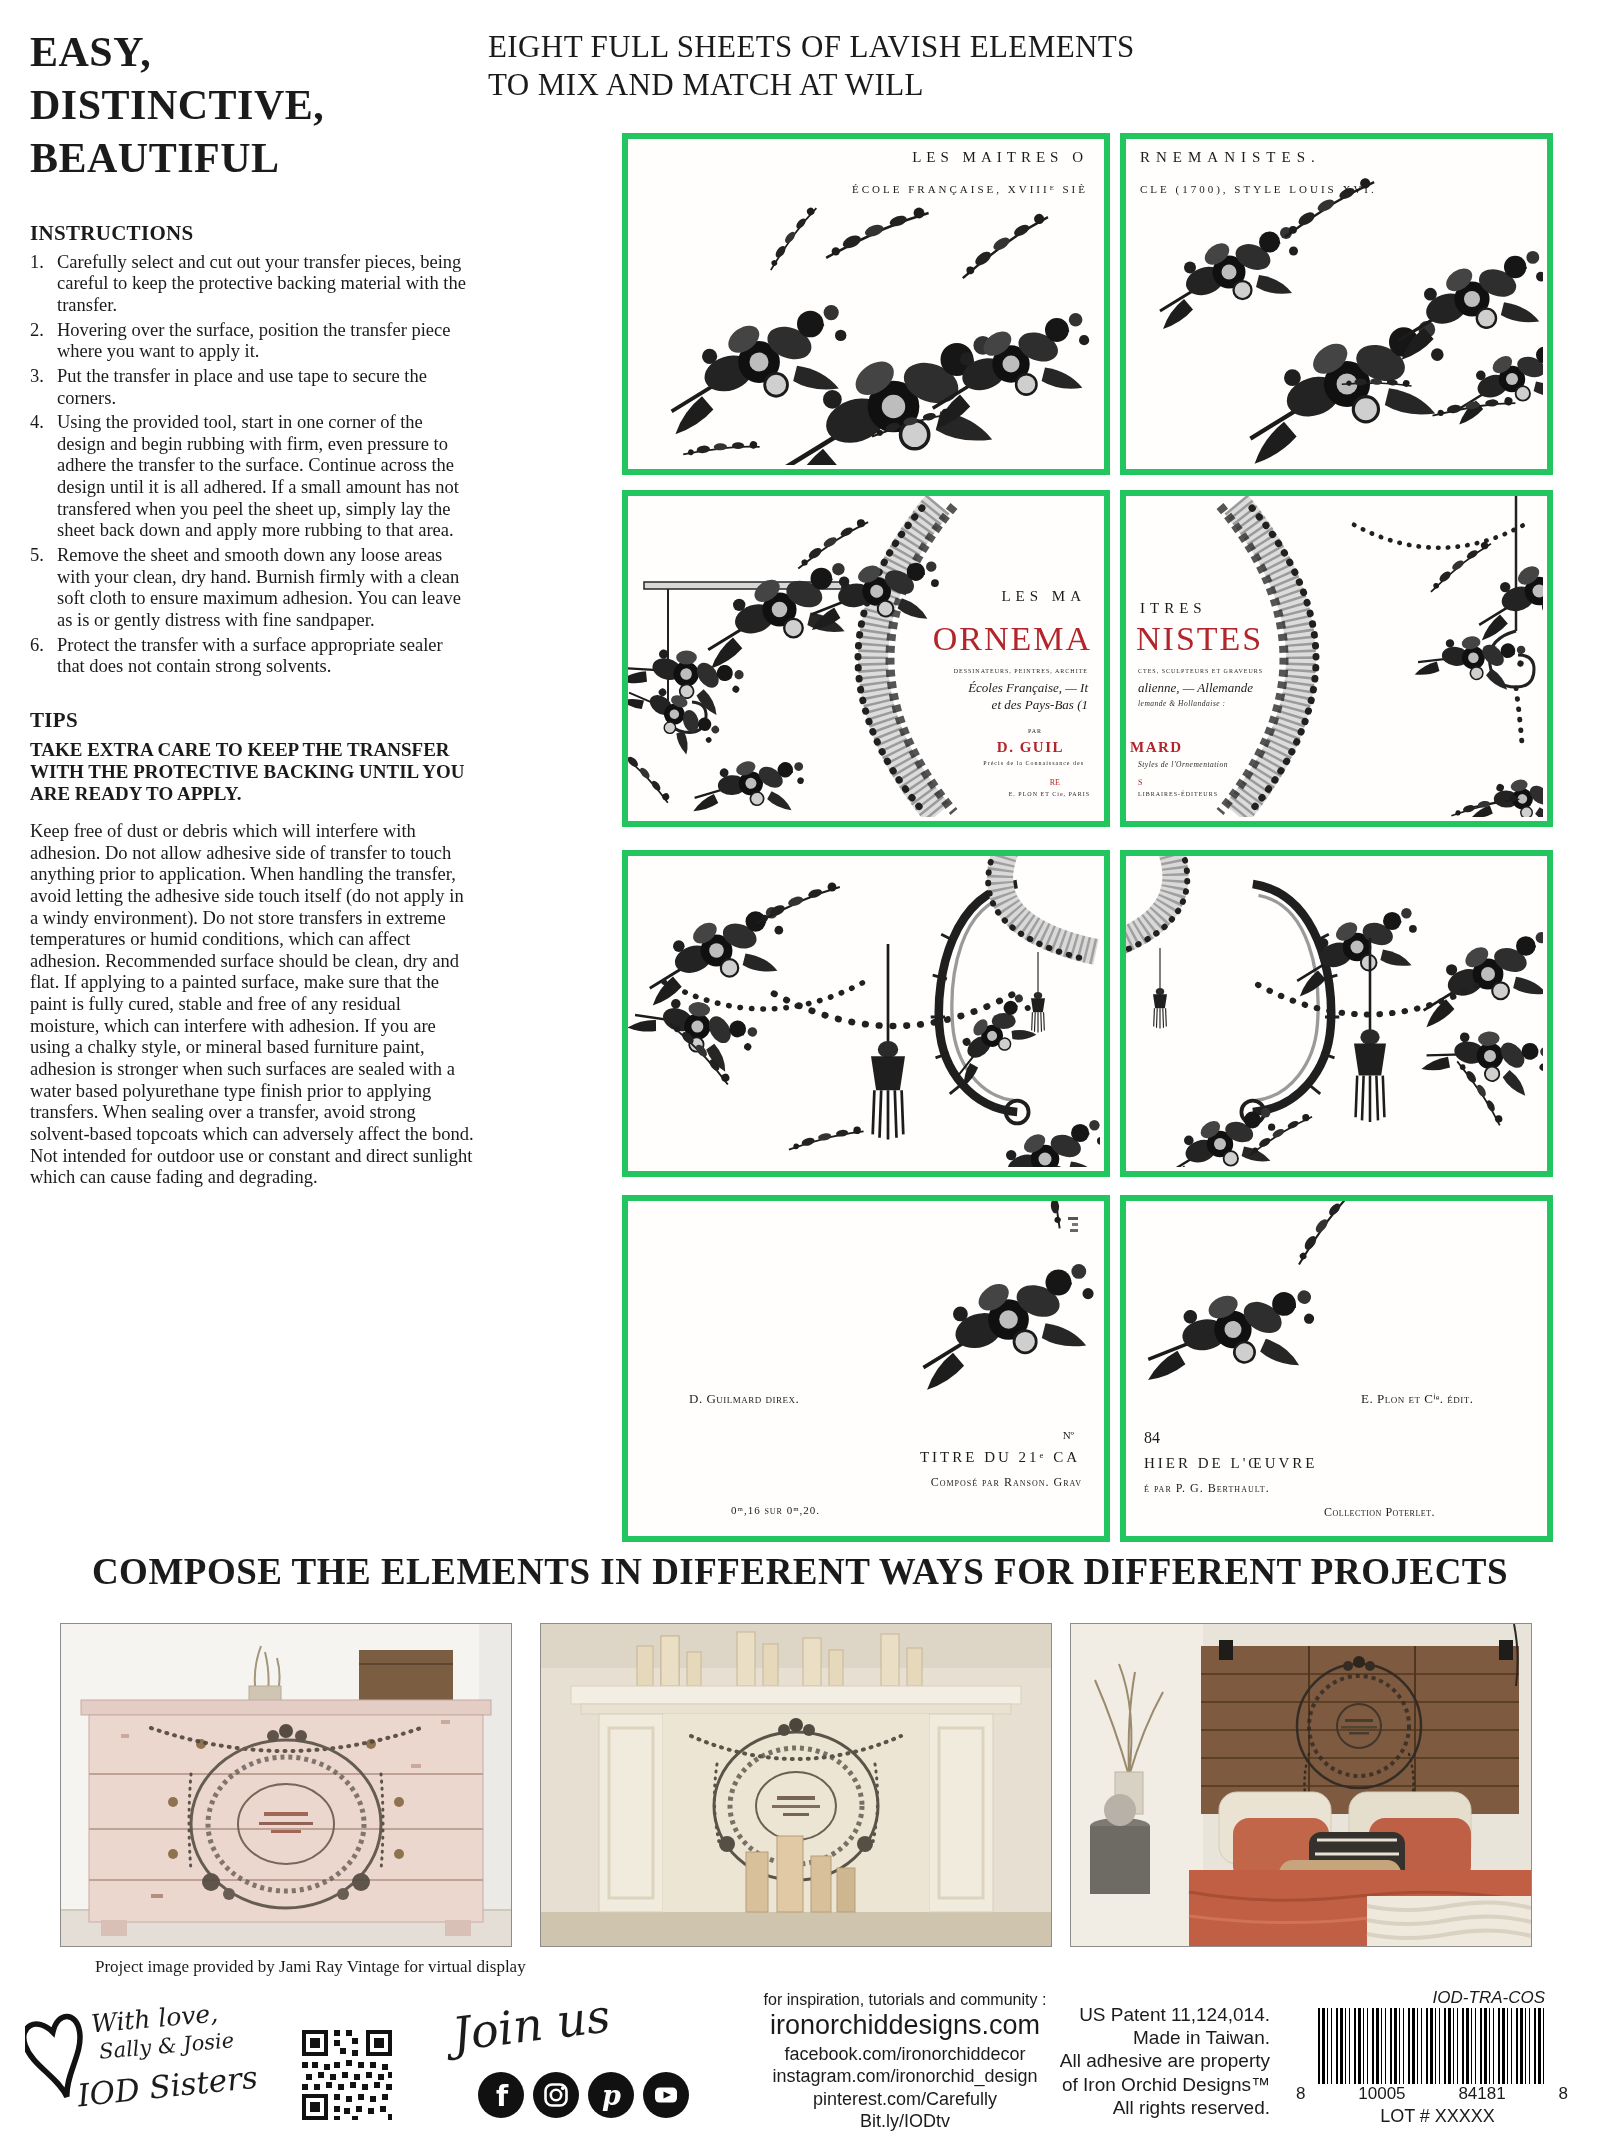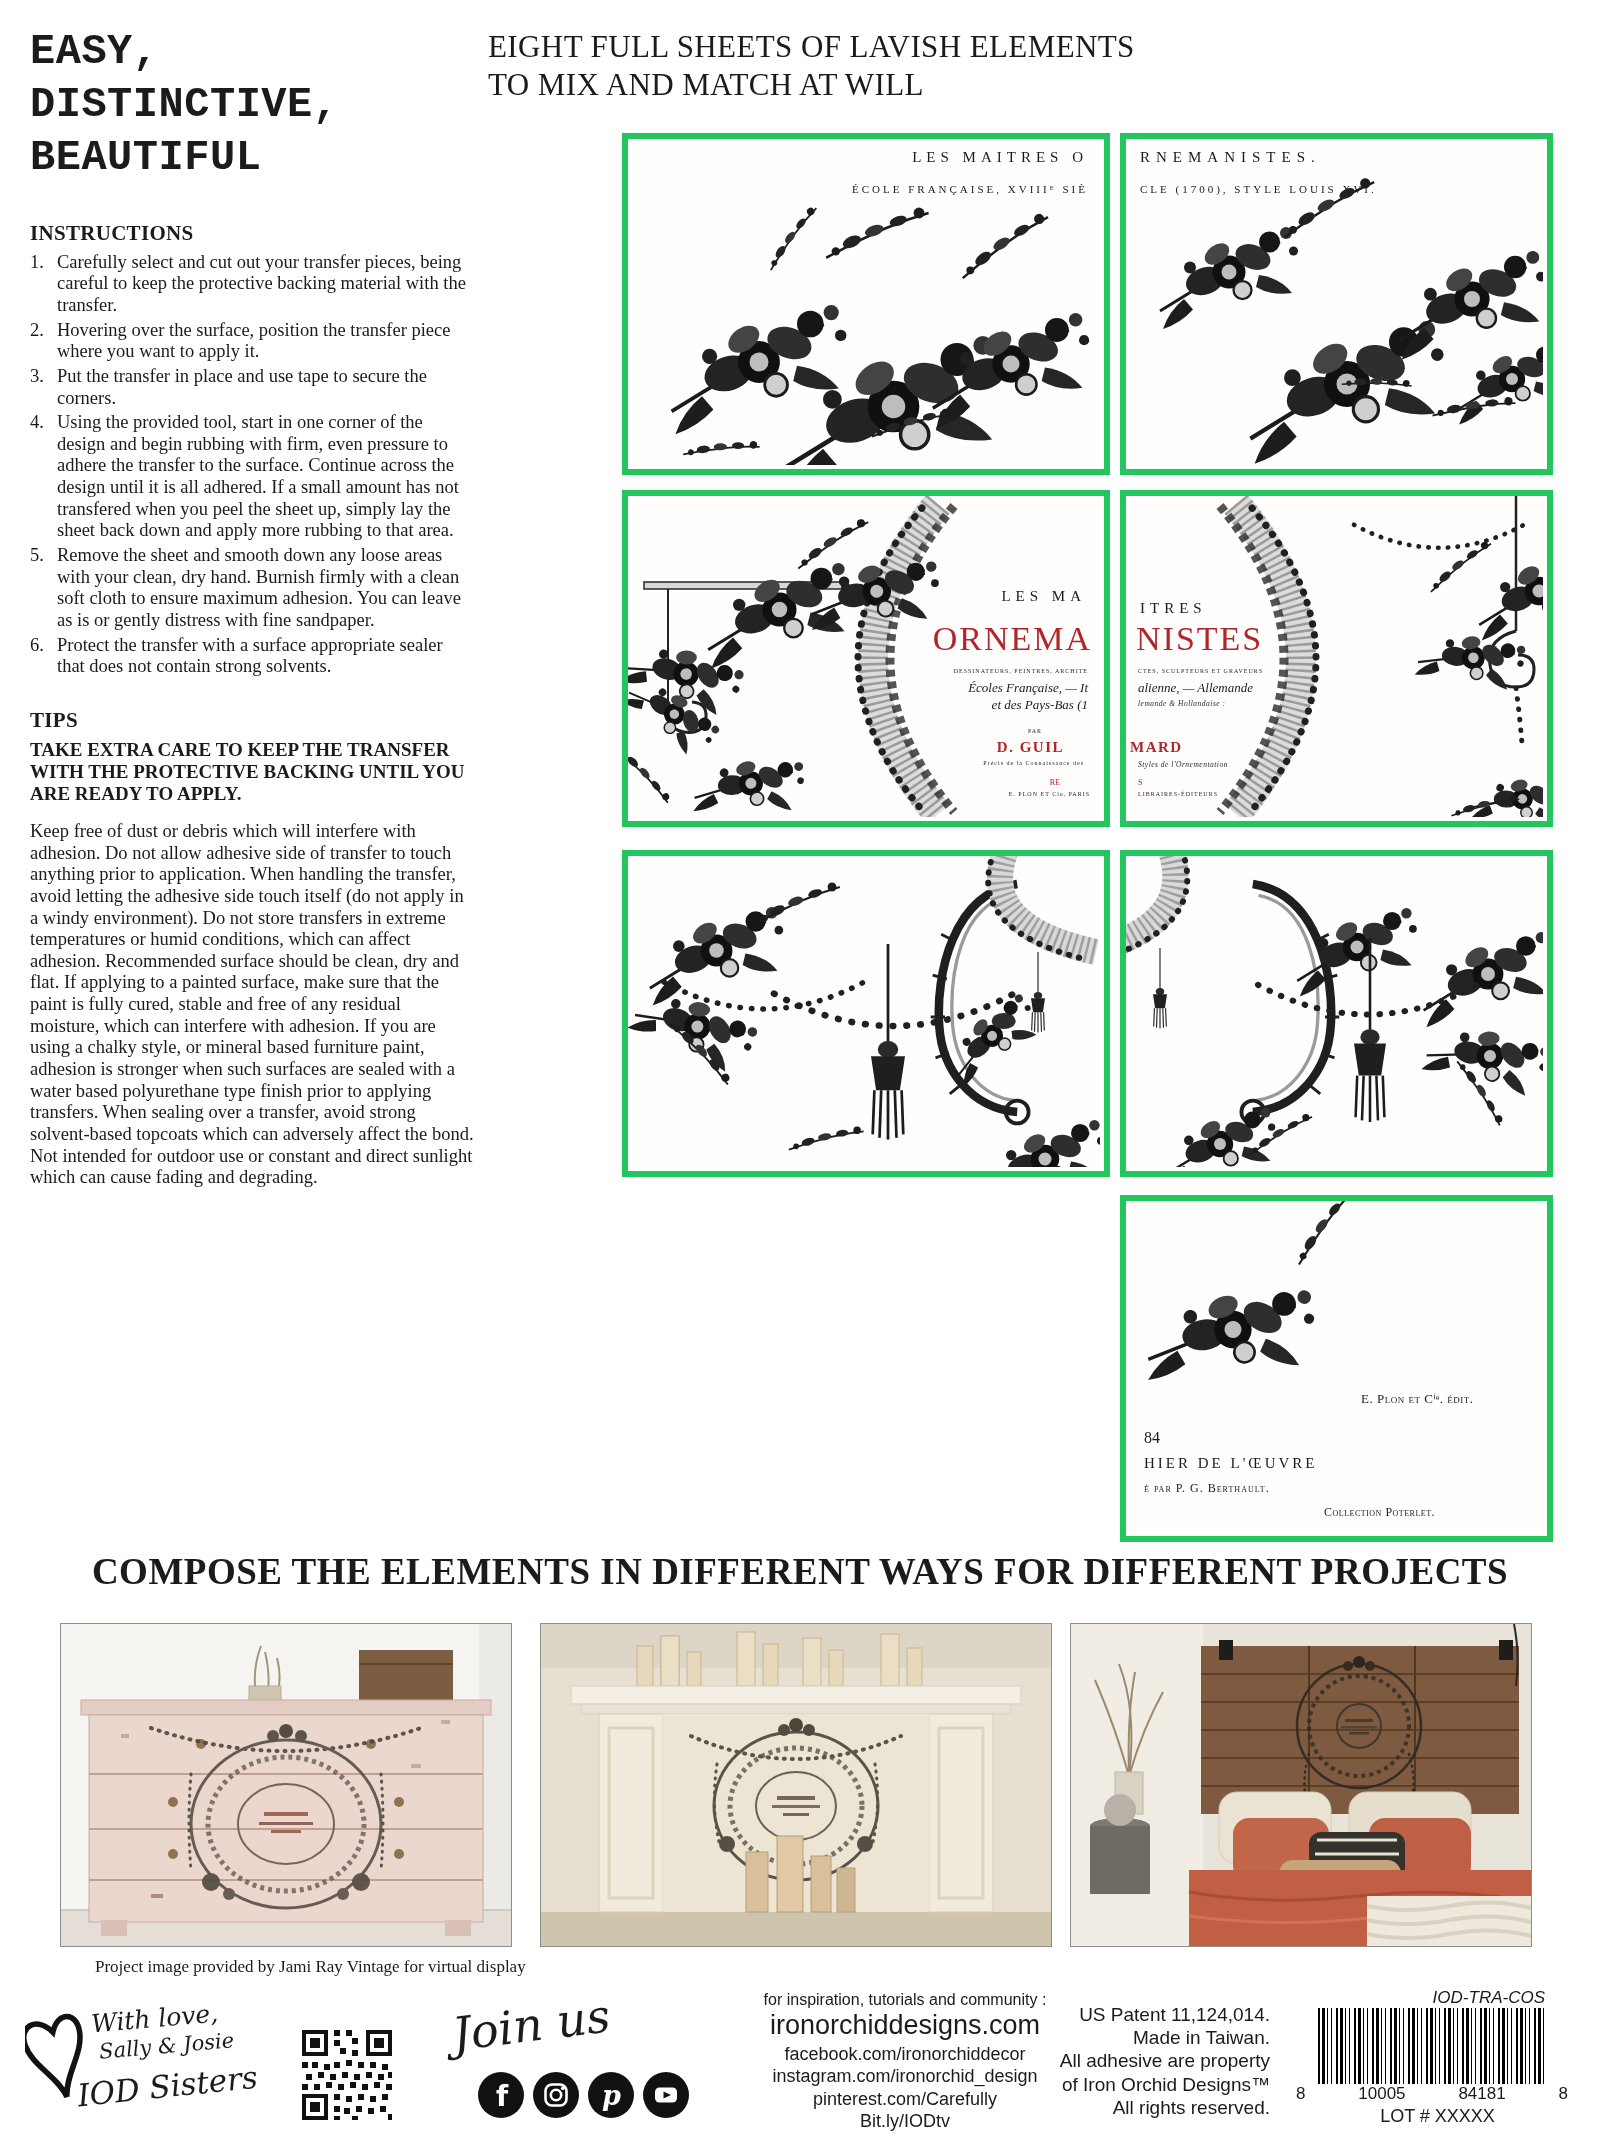--- a/index.html
+++ b/index.html
@@ -2,21 +2,21 @@
 <html style="--red: #b2252a;"><head>
 <meta charset="utf-8">
 <style>
   html,body{margin:0;padding:0;background:#ffffff;}
   .page{position:relative;width:1600px;height:2135px;background:#fff;overflow:hidden;
         font-family:"Liberation Serif",serif;color:#1b1b1b;}
   .abs{position:absolute;}
 
   
   .left-col{position:absolute;left:30px;top:26px;width:444px;}
-  .main-title{font-size:42px;font-weight:700;line-height:1.26;letter-spacing:.5px;margin:0 0 36px 0;font-family:Liberation Mono, monospace;}
+  .main-title{font-size:42px;font-weight:700;line-height:1.26;letter-spacing:.5px;margin:0 0 36px 0;}
   .sec-head{font-size:21px;font-weight:700;letter-spacing:.3px;margin:0 0 6px 0;}
   .ins-item{display:flex;font-size:18.5px;line-height:1.17;margin-bottom:3px;}
   .ins-item .num{width:27px;flex:none;}
   .ins-item .txt{flex:1;}
   .tips-head{margin-top:30px;}
   .tips-warning{font-size:19px;font-weight:700;line-height:1.16;margin:2px 0 16px 0;}
   .tips-body{font-size:18.5px;line-height:1.17;}
 
   
   .sheets-heading{position:absolute;left:488px;top:28px;width:656px;text-align:left;
@@ -263,20 +263,34 @@
       <use href="#floral" transform="translate(292,48) scale(1.4)"></use>
       <use href="#floral" transform="translate(342,118) scale(1.2) rotate(30)"></use>
       <use href="#sprig" transform="translate(372,196) scale(1.1) rotate(80)"></use>
       <use href="#beads" transform="translate(132,120) scale(1.1)"></use>
       <use href="#tassel" transform="translate(212,82) scale(1.6)"></use>
       <use href="#floral" transform="translate(34,228) scale(1.2)"></use>
       <use href="#sprig" transform="translate(116,260) scale(1.05) rotate(-8)"></use>
     </svg>
   </div>
 
+  <div class="panel" style="left:622px;top:1195px;width:476px;height:335px;">
+    <svg class="art" width="472" height="331" viewBox="0 0 472 331">
+      <use href="#floral" transform="translate(288,26) scale(1.85)"></use>
+      <use href="#sprig" transform="translate(388,14) scale(1.2) rotate(-70)"></use>
+      <rect x="440" y="16" width="10" height="3" fill="#555"></rect>
+      <rect x="444" y="22" width="6" height="3" fill="#777"></rect>
+      <rect x="442" y="28" width="8" height="3" fill="#666"></rect>
+    </svg>
+    <div class="pt sc" style="left:61px;top:190px;font-size:13px;letter-spacing:.5px;">D. Guilmard direx.</div>
+    <div class="pt" style="right:30px;top:228px;font-size:11px;">Nº</div>
+    <div class="pt" style="right:24px;top:248px;font-size:15px;letter-spacing:3px;">TITRE DU 21ᵉ CA</div>
+    <div class="pt sc" style="right:22px;top:274px;font-size:12px;letter-spacing:1px;">Composé par Ranson. Grav</div>
+    <div class="pt sc" style="left:103px;top:303px;font-size:11px;letter-spacing:1px;">0ᵐ,16 sur 0ᵐ,20.</div>
+  </div>
 
   <div class="panel" style="left:1120px;top:1195px;width:421px;height:335px;">
     <svg class="art" width="417" height="331" viewBox="0 0 417 331">
       <use href="#floral" transform="translate(38,30) scale(1.7) rotate(10)"></use>
       <use href="#sprig" transform="translate(146,22) scale(1.3) rotate(-30)"></use>
     </svg>
     <div class="pt sc" style="left:235px;top:188px;font-size:13px;letter-spacing:.5px;">E. Plon et Cⁱᵉ. édit.</div>
     <div class="pt" style="left:18px;top:228px;font-size:16px;">84</div>
     <div class="pt" style="left:18px;top:254px;font-size:15px;letter-spacing:3px;">HIER DE L'ŒUVRE</div>
     <div class="pt sc" style="left:18px;top:280px;font-size:12px;letter-spacing:1px;">é par P. G. Berthault.</div>

